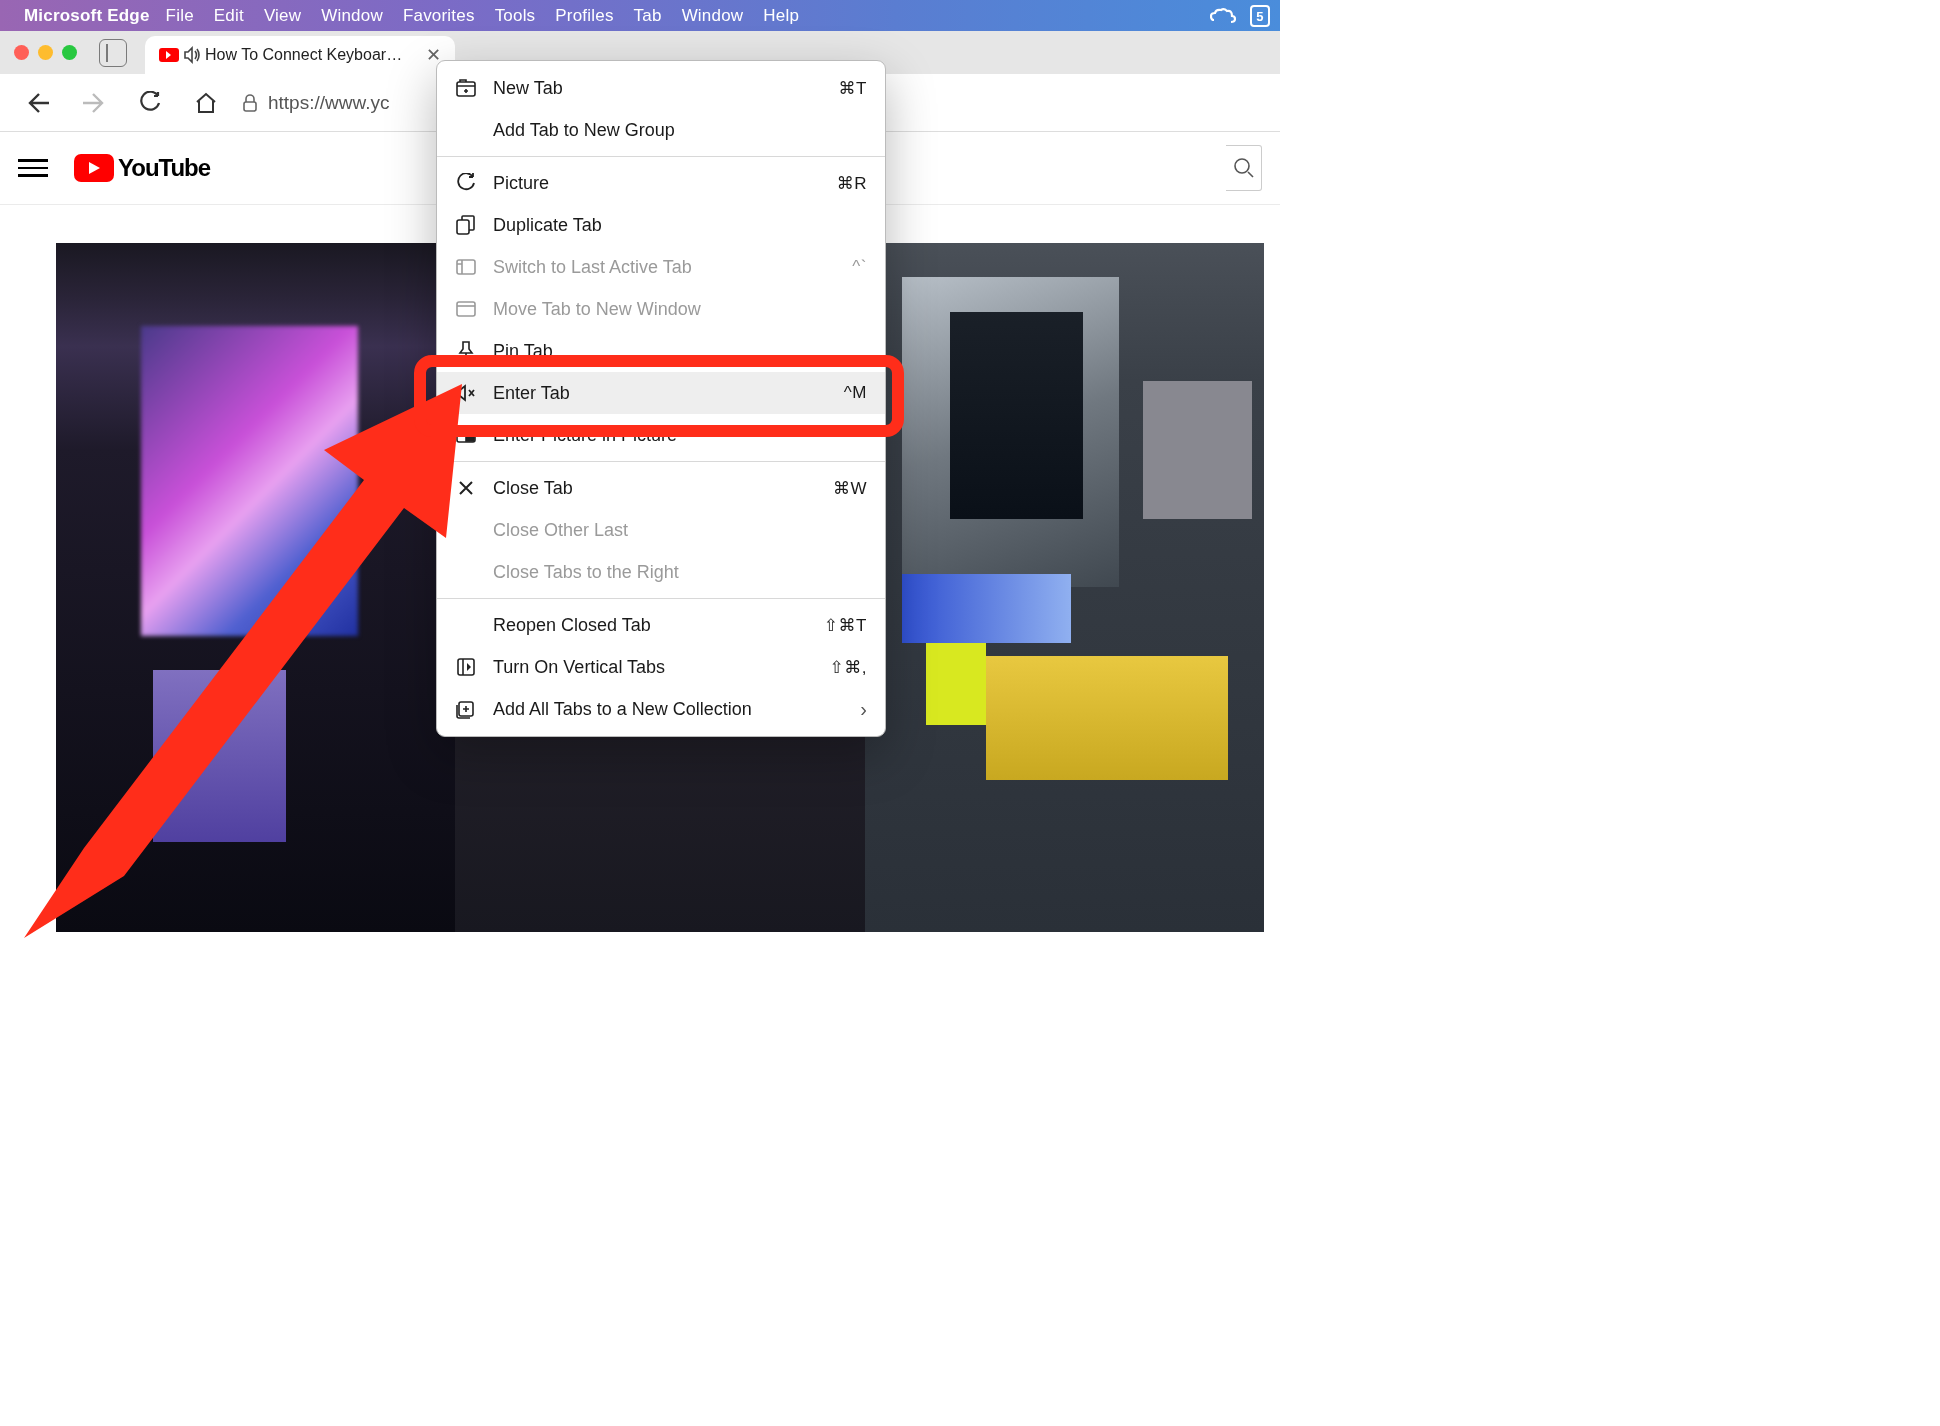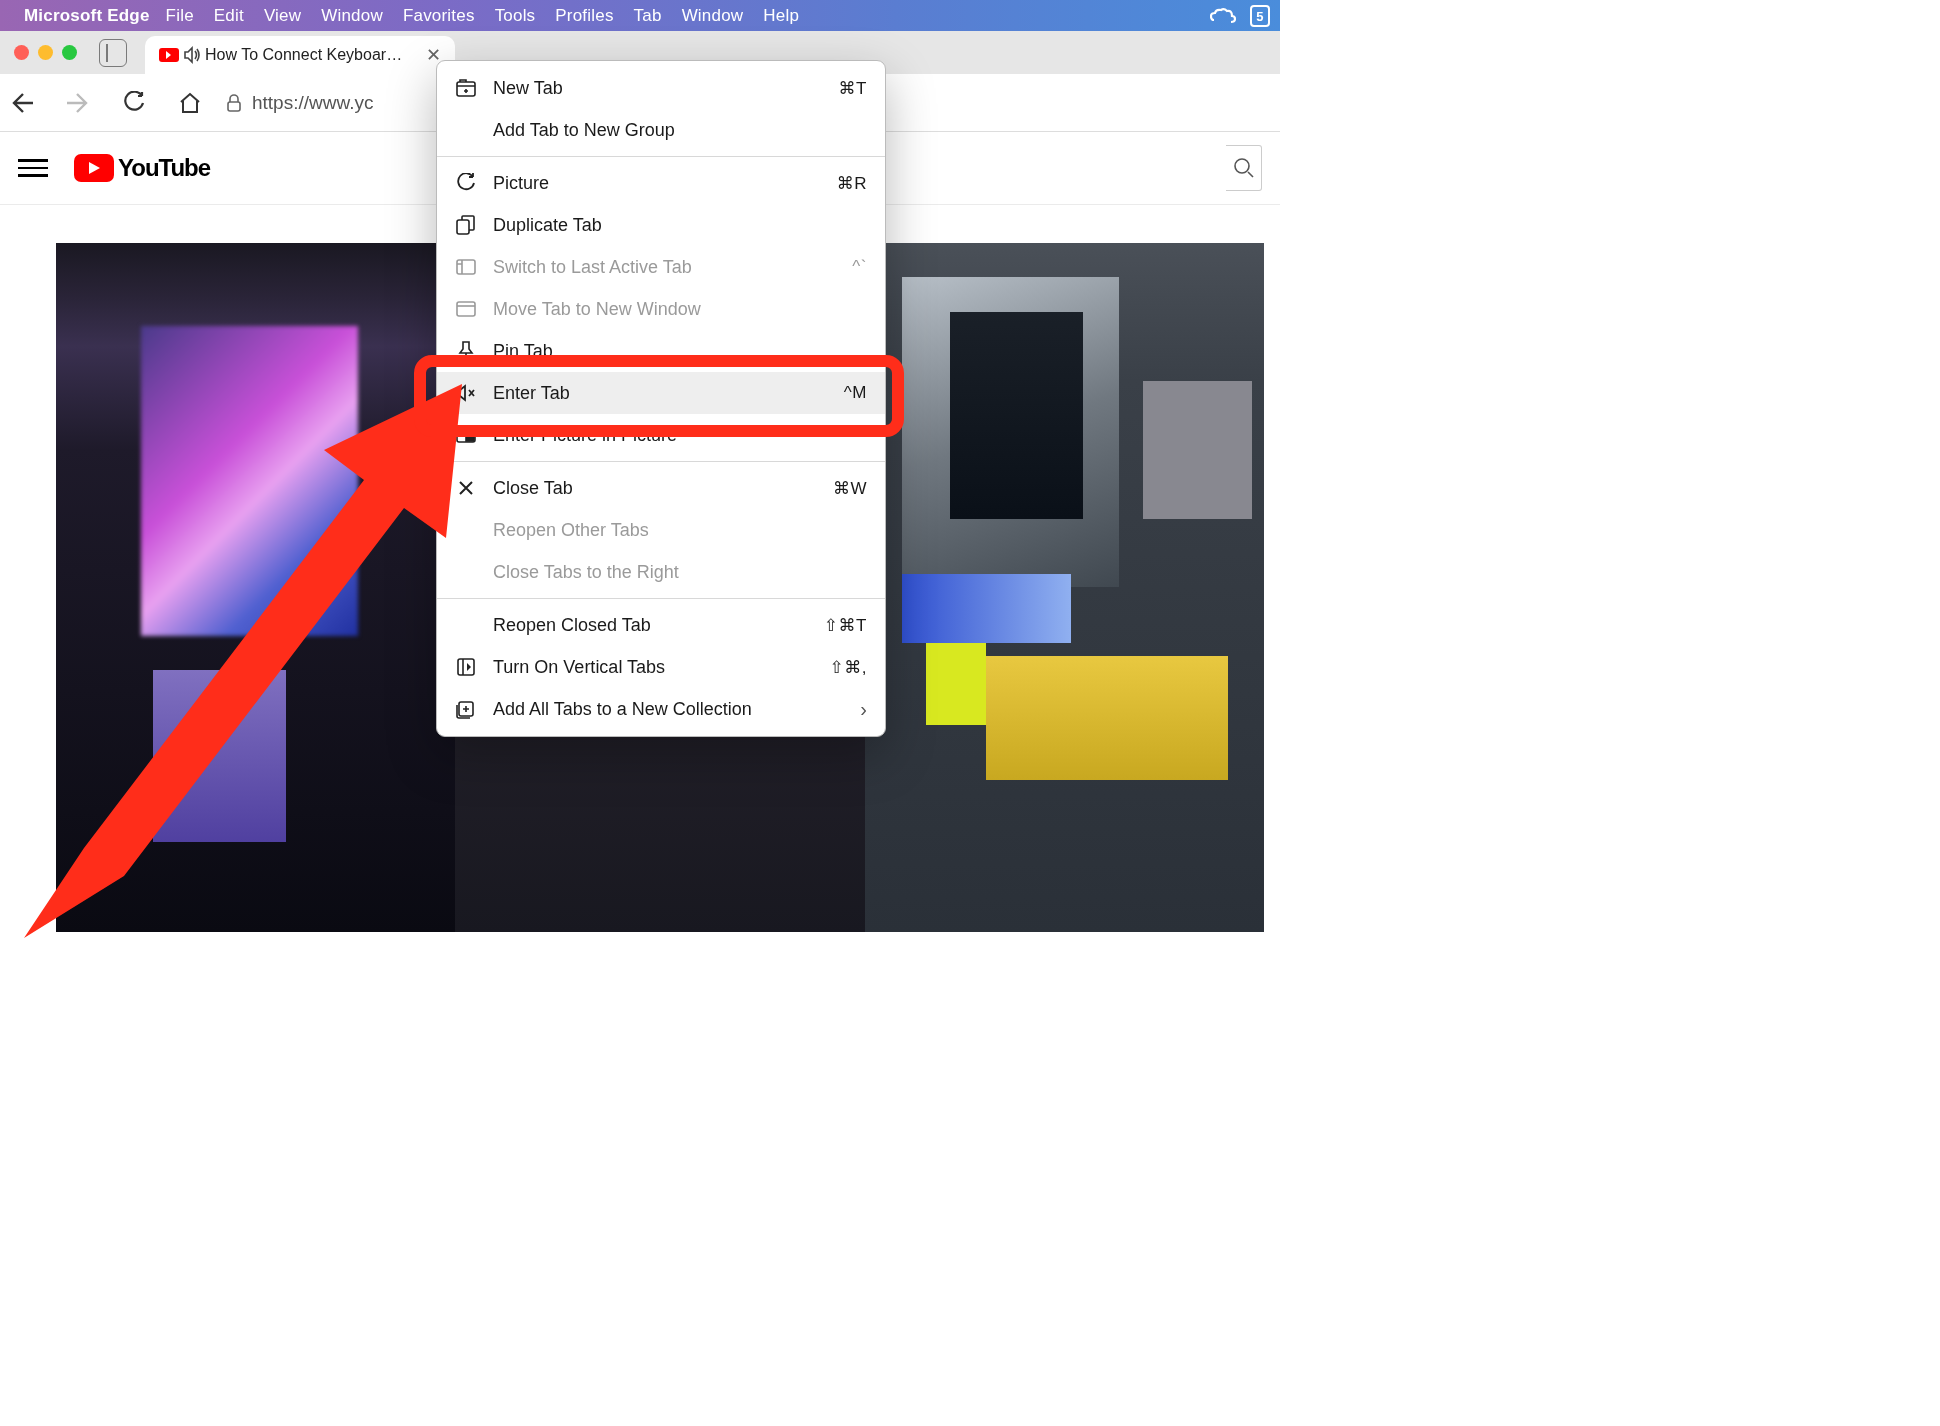--- a/index.html
+++ b/index.html
@@ -21,21 +21,21 @@
   .sidebar-btn { width:28px; height:28px; border:1.5px solid #7a7a7a; border-radius:6px; align-self:center; margin-right:18px; position:relative; }
   .sidebar-btn::after{content:"";position:absolute;left:6px;top:4px;bottom:4px;width:1.5px;background:#7a7a7a;}
   .tab { height:38px; min-width:310px; background:#fff; border-top-left-radius:10px; border-top-right-radius:10px; display:flex; align-items:center; padding:0 14px; gap:4px; }
   .favicon { width:20px; height:14px; background:#ff0000; border-radius:3px; position:relative; }
   .favicon::after{content:"";position:absolute;left:7px;top:3px;border-left:5px solid #fff;border-top:4px solid transparent;border-bottom:4px solid transparent;}
   .speaker { width:18px; height:18px; display:flex; align-items:center; justify-content:center; }
   .tab-title { font-size:16px; color:#222; white-space:nowrap; overflow:hidden; }
   .tab-close { margin-left:auto; font-size:18px; color:#666; }
 
   
-  .addrbar { height:58px; background:#fff; border-bottom:1px solid #ddd; display:flex; align-items:center; padding:0 2px; gap:16px; }
+  .addrbar { height:58px; background:#fff; border-bottom:1px solid #ddd; display:flex; align-items:center; padding:0 18px; gap:16px; }
   .nav-btn { width:40px; height:40px; display:flex; align-items:center; justify-content:center; border-radius:8px; }
   .nav-btn svg{stroke:#333;}
   .nav-btn.disabled svg{stroke:#bbb;}
   .urlbox { display:flex; align-items:center; gap:10px; font-size:19px; color:#555; }
   .lock{width:16px;height:18px;}
 
   
   .yt-header { height:73px; background:#fff; border-bottom:1px solid rgba(0,0,0,.08); display:flex; align-items:center; padding:0 18px; }
   .hamburger { width:30px; display:flex; flex-direction:column; gap:5px; margin-right:26px;}
   .hamburger span{height:2.5px;background:#000;}
@@ -274,21 +274,21 @@
       <span class="cm-icon">
         <svg width="16" height="16" viewBox="0 0 16 16" fill="none" stroke="#222" stroke-width="2">
           <path d="M2 2 L14 14 M14 2 L2 14"></path>
         </svg>
       </span>
       <span class="cm-label">Close Tab</span>
       <span class="cm-shortcut">⌘W</span>
     </div>
     <div class="cm-item disabled">
       <span class="cm-icon"></span>
-      <span class="cm-label">Reopen Other Tabs</span>
+      <span class="cm-label">Close Other Last</span>
     </div>
     <div class="cm-item disabled">
       <span class="cm-icon"></span>
       <span class="cm-label">Close Tabs to the Right</span>
     </div>
     <div class="cm-sep"></div>
     <div class="cm-item">
       <span class="cm-icon"></span>
       <span class="cm-label">Reopen Closed Tab</span>
       <span class="cm-shortcut">⇧⌘T</span>

